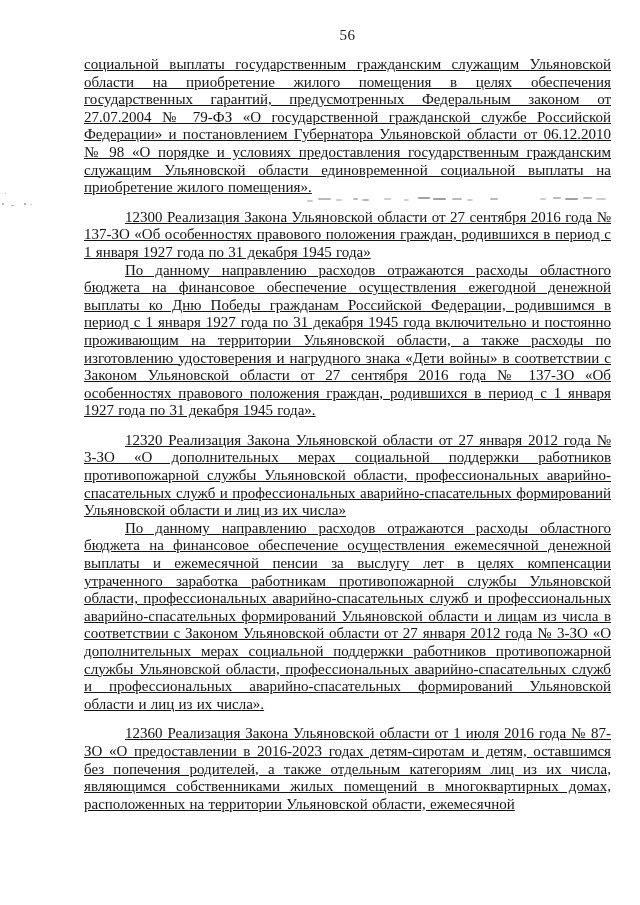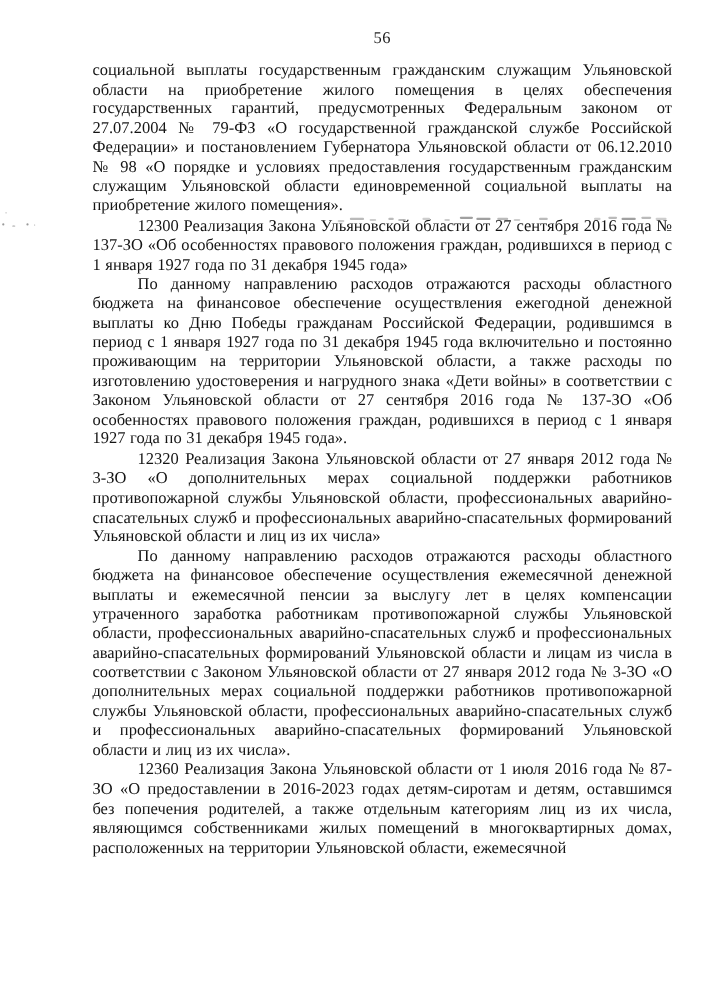--- a/index.html
+++ b/index.html
@@ -33,23 +33,24 @@
     width: 527px;
     font-size: 15px;
     line-height: 17.6px;
     text-align: justify;
     color: #141414;
   }
   .content p {
     margin: 0;
     padding: 0;
     word-spacing: 0.5px;
+    text-decoration: underline;
   }
   .content p.indent { text-indent: 41px; }
-  .content p.gap { margin-top: 1px; }
+  .content p.gap { margin-top: 12px; }
 
   
   .nz {
     position: absolute;
     height: 2px;
     background: #aeaeae;
     border-radius: 1px;
     opacity: 0.85;
   }
   .nz.dk { background: #8f8f8f; }

